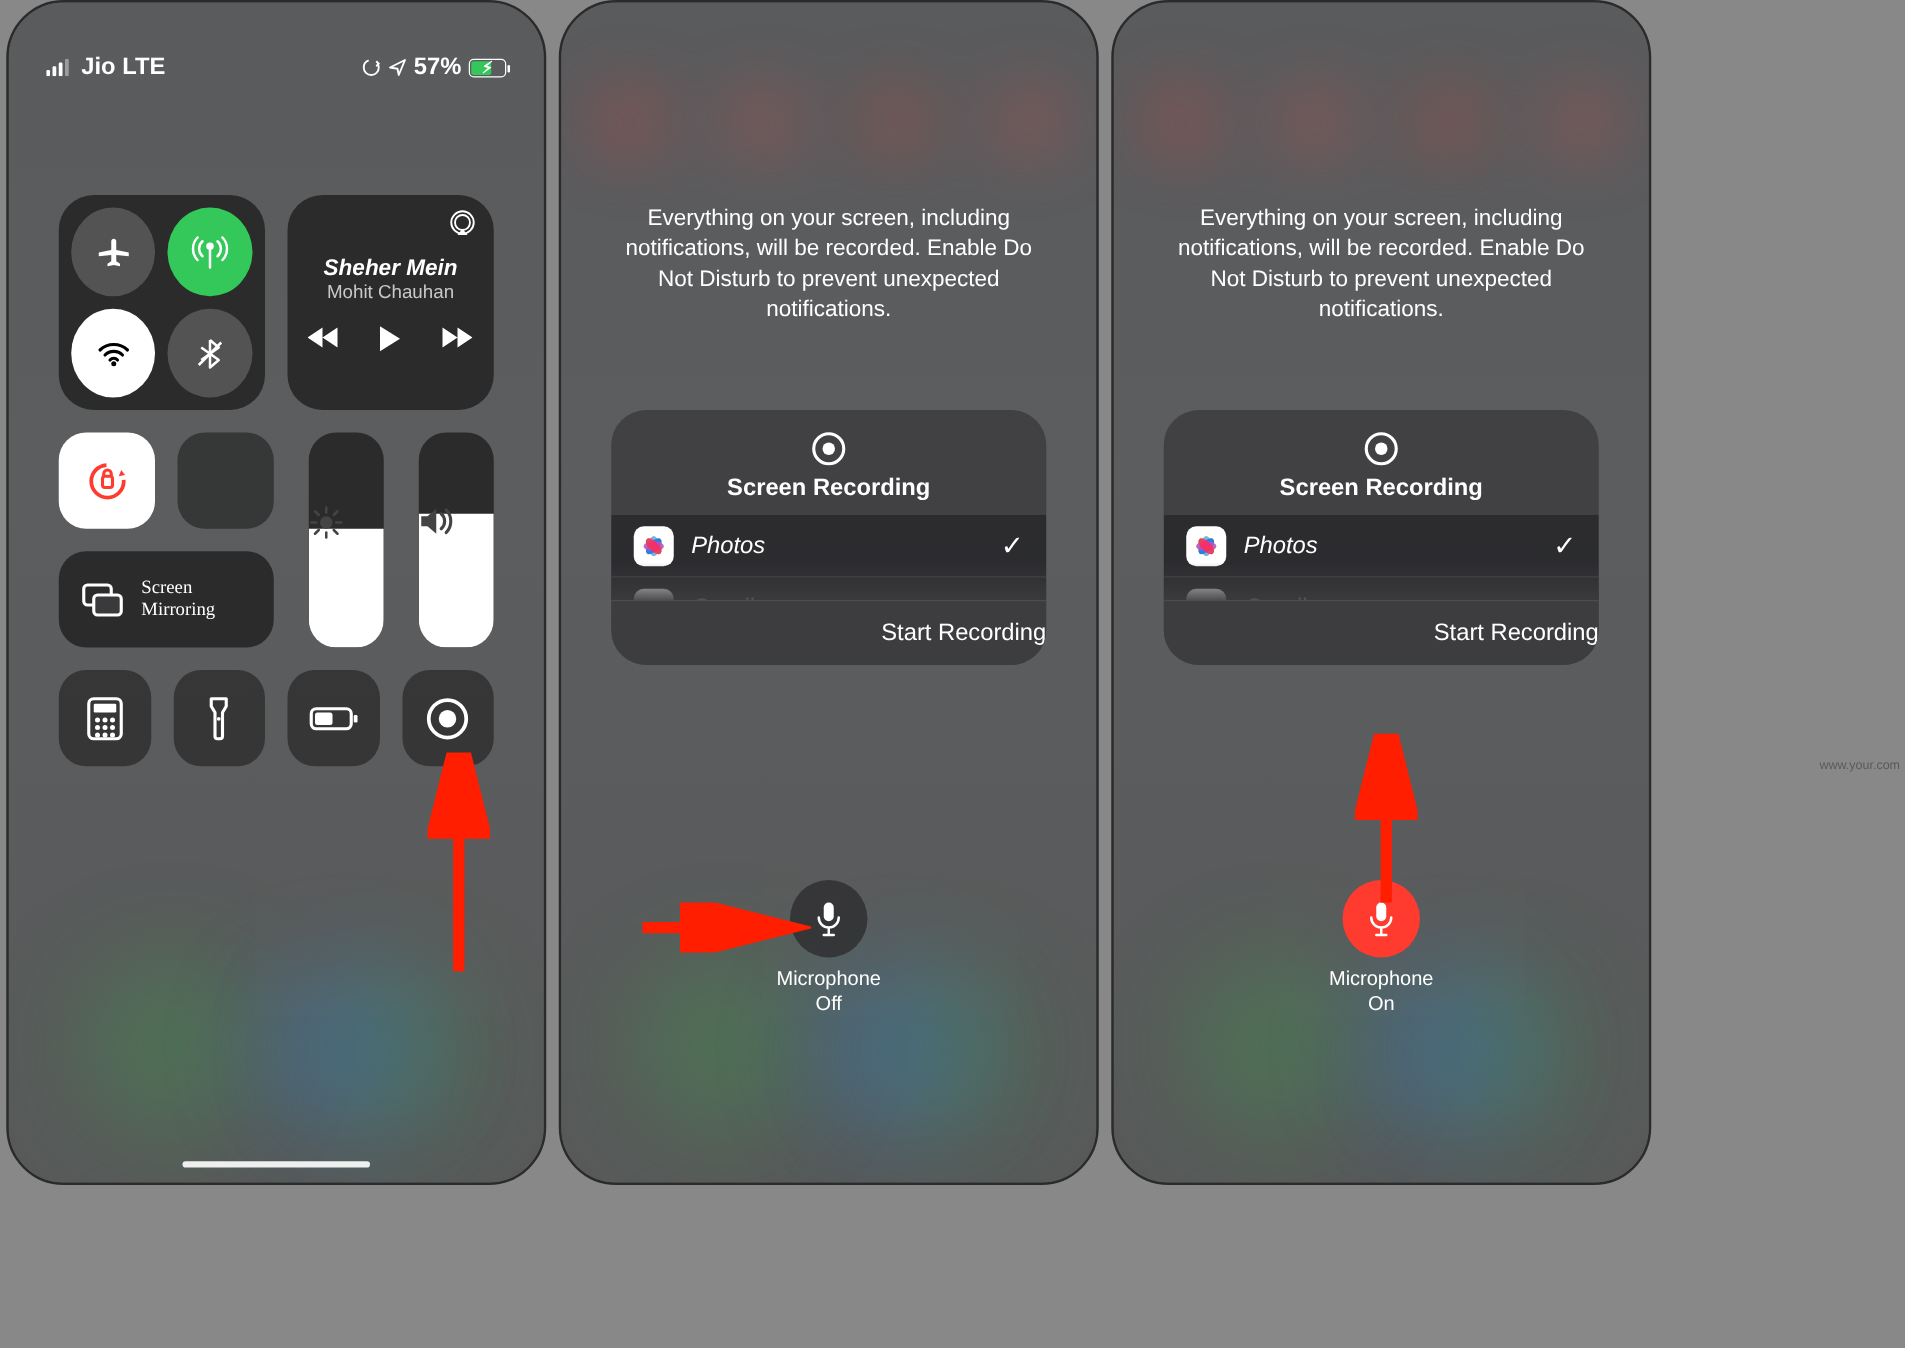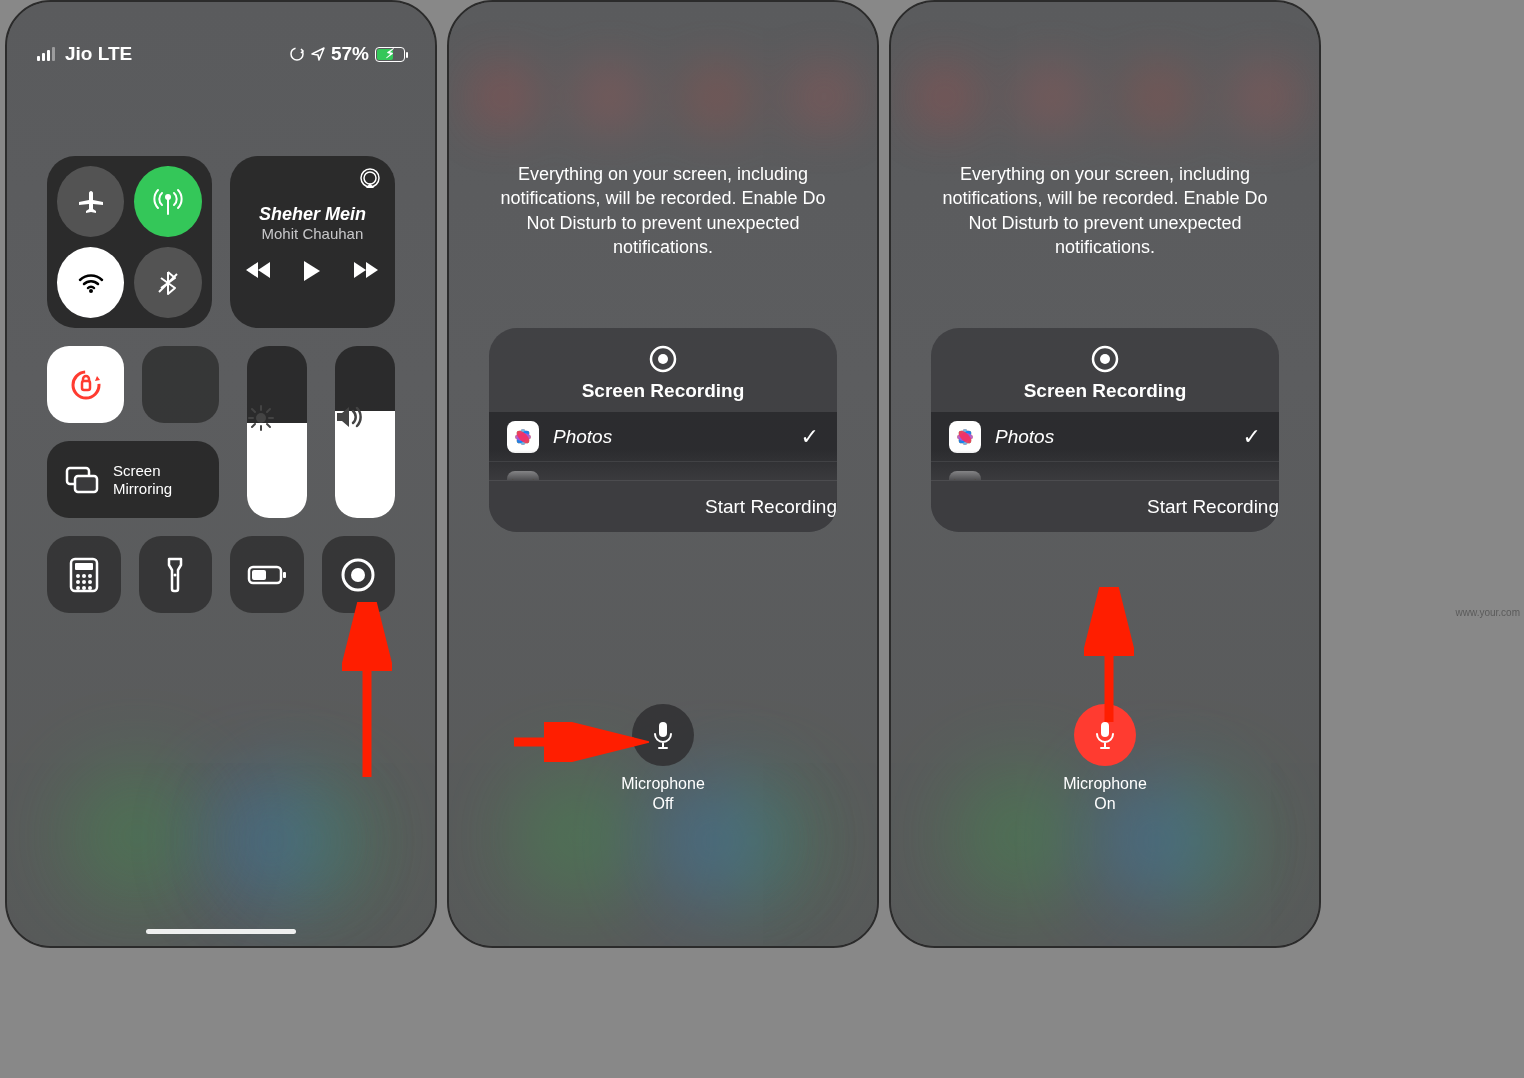--- a/index.html
+++ b/index.html
@@ -72,21 +72,21 @@
   .music {
     width:172px;height:172px;background:rgba(30,30,30,.78);border-radius:28px;
     display:flex;flex-direction:column;justify-content:center;align-items:center;
     color:#fff;position:relative;padding:14px;
   }
   .airplay-mini{position:absolute;top:12px;right:14px;}
   .track-title{font-size:18px;font-weight:600;margin-top:2px;font-style:italic;}
   .track-artist{font-size:15px;color:#c8c8ca;}
   .music-controls{display:flex;gap:30px;margin-top:18px;font-size:26px;}
 
-  .row2{margin-top:18px;display:flex;gap:28px;}
+  .row2{margin-top:18px;display:flex;gap:28px;font-family:Liberation Serif, serif;}
   .sq{width:77px;height:77px;border-radius:22px;}
   .sq.white{background:#fff;color:#000;}
   .lock-rotate{color:#ff3b30;}
 
   .slider{width:77px;height:172px;border-radius:22px;background:rgba(30,30,30,.78);position:relative;overflow:hidden;}
   .slider-fill{position:absolute;left:0;right:0;bottom:0;background:#fff;}
   .slider-icon{position:absolute;left:0;right:0;text-align:center;font-size:22px;}
   .bright .slider-fill{height:55%;}
   .bright .slider-icon{bottom:50%;color:#444;}
   .vol .slider-fill{height:62%;}

